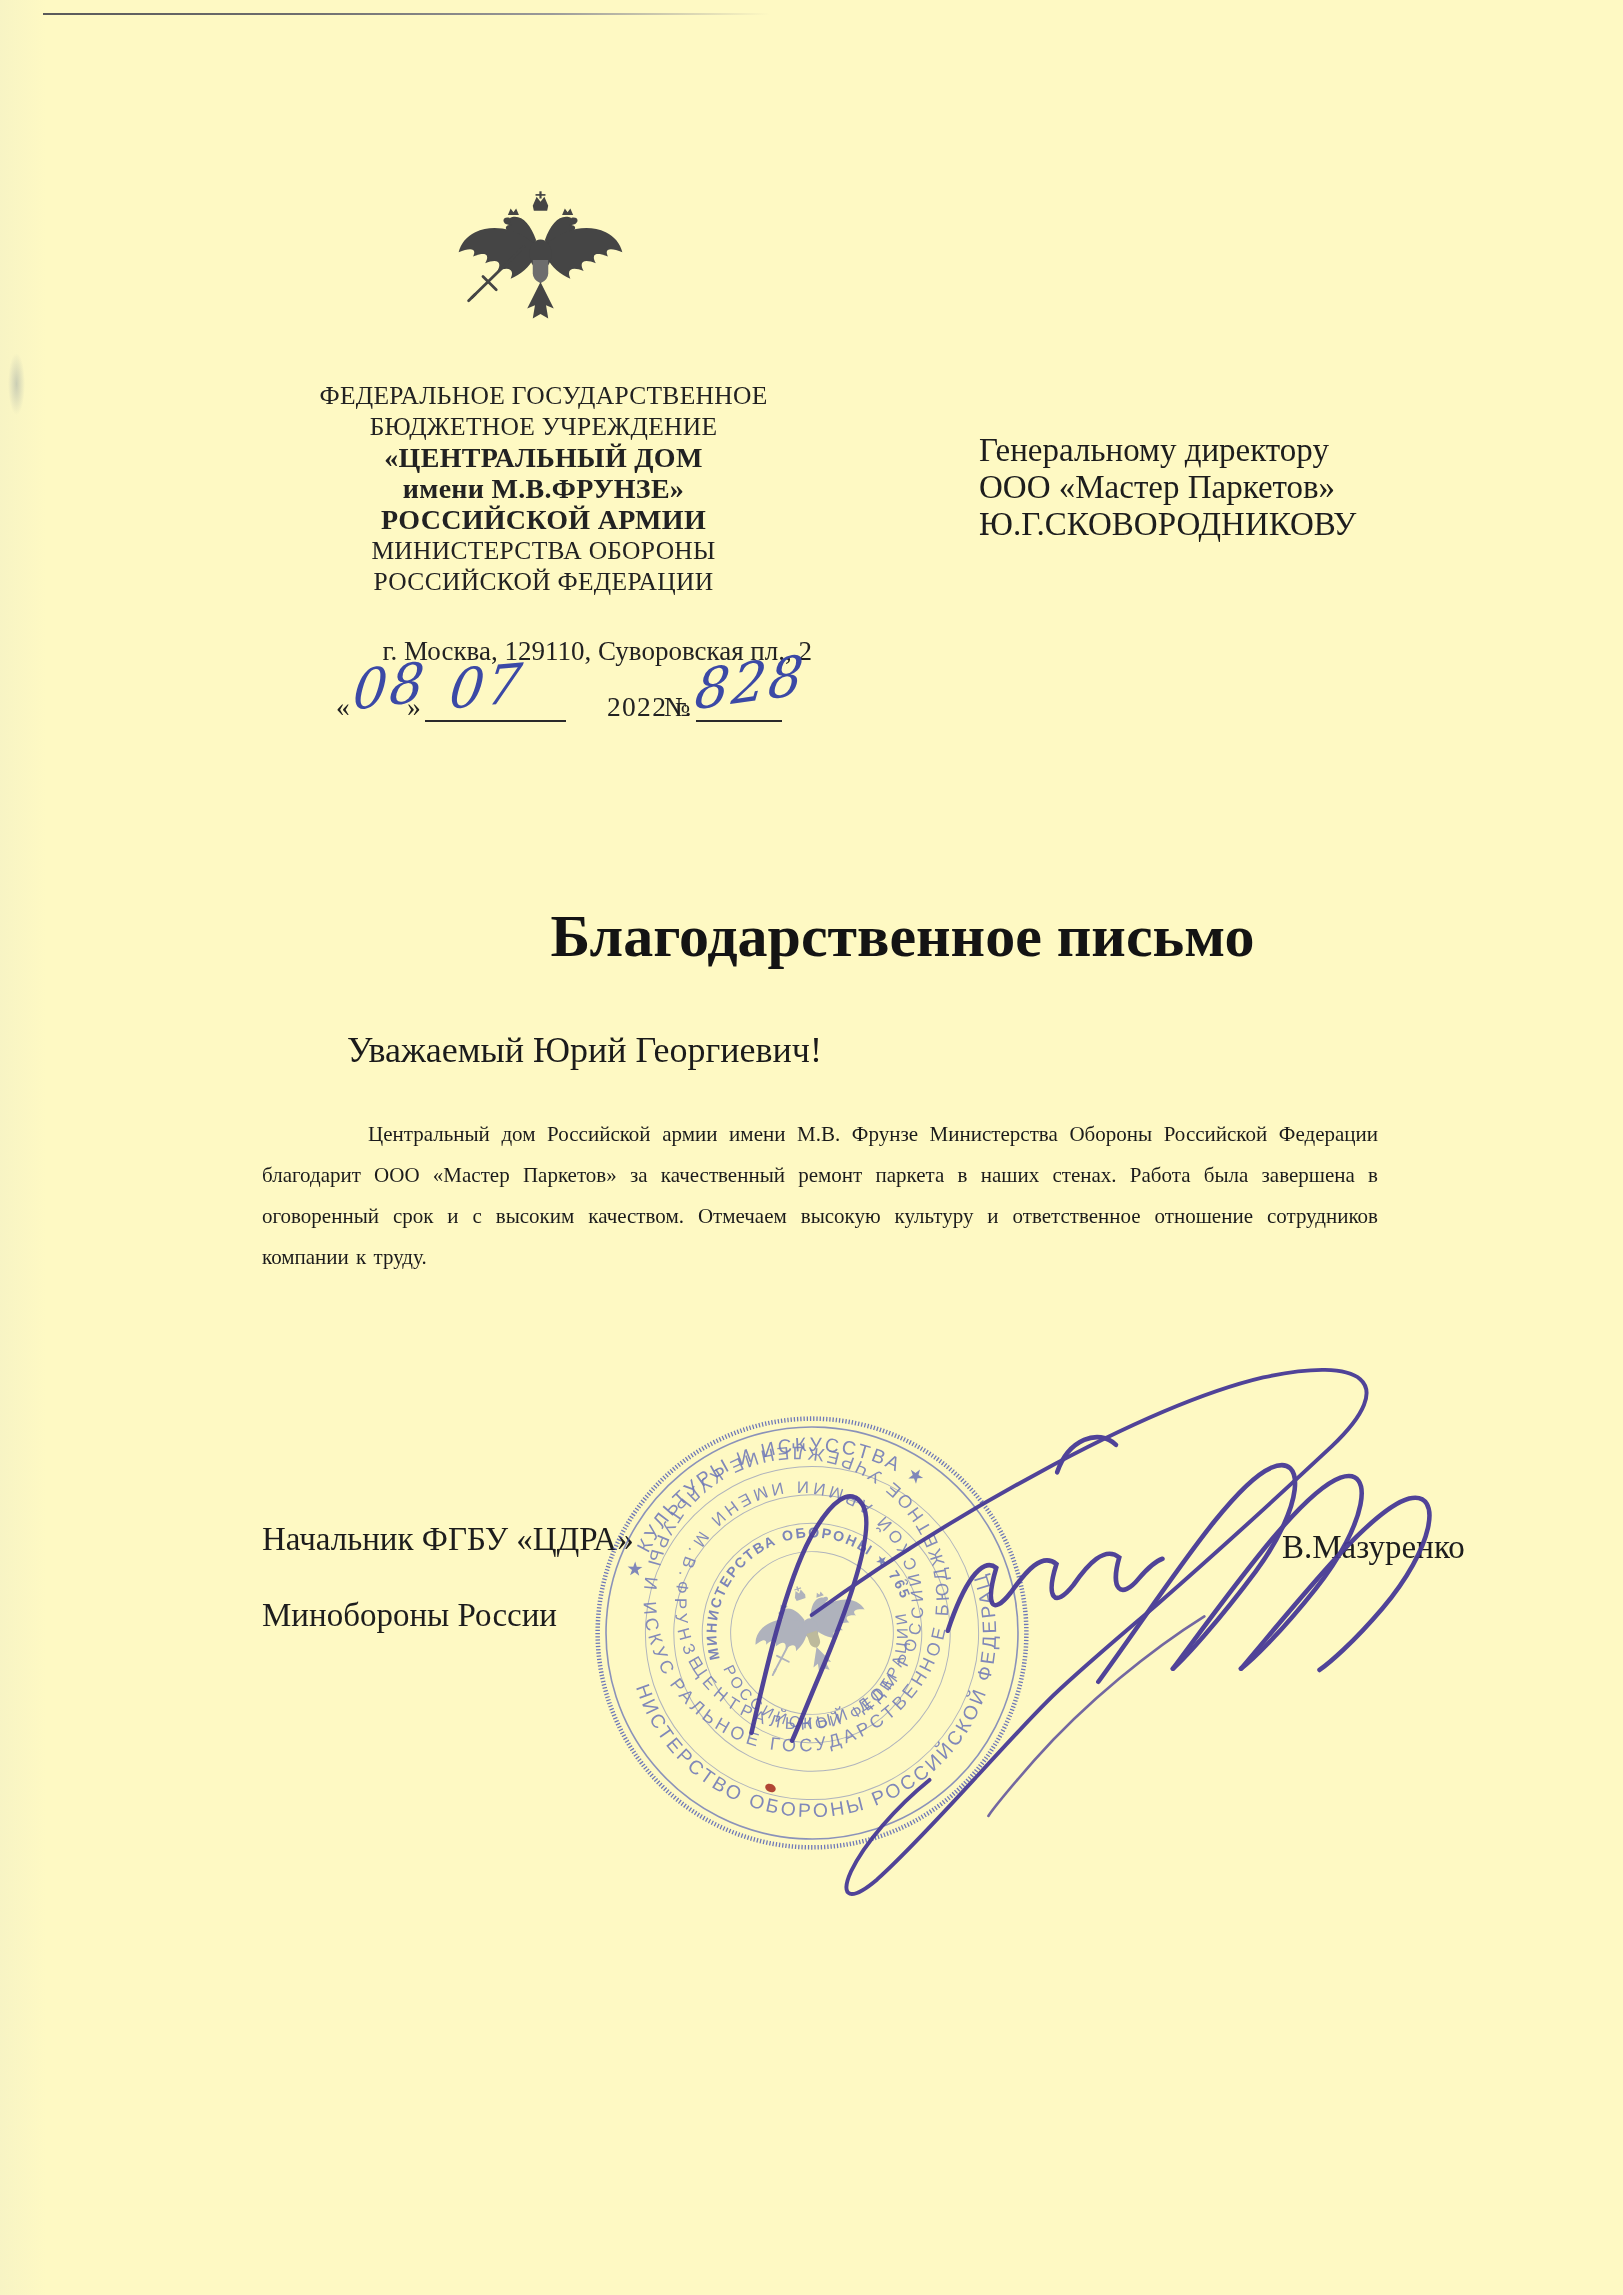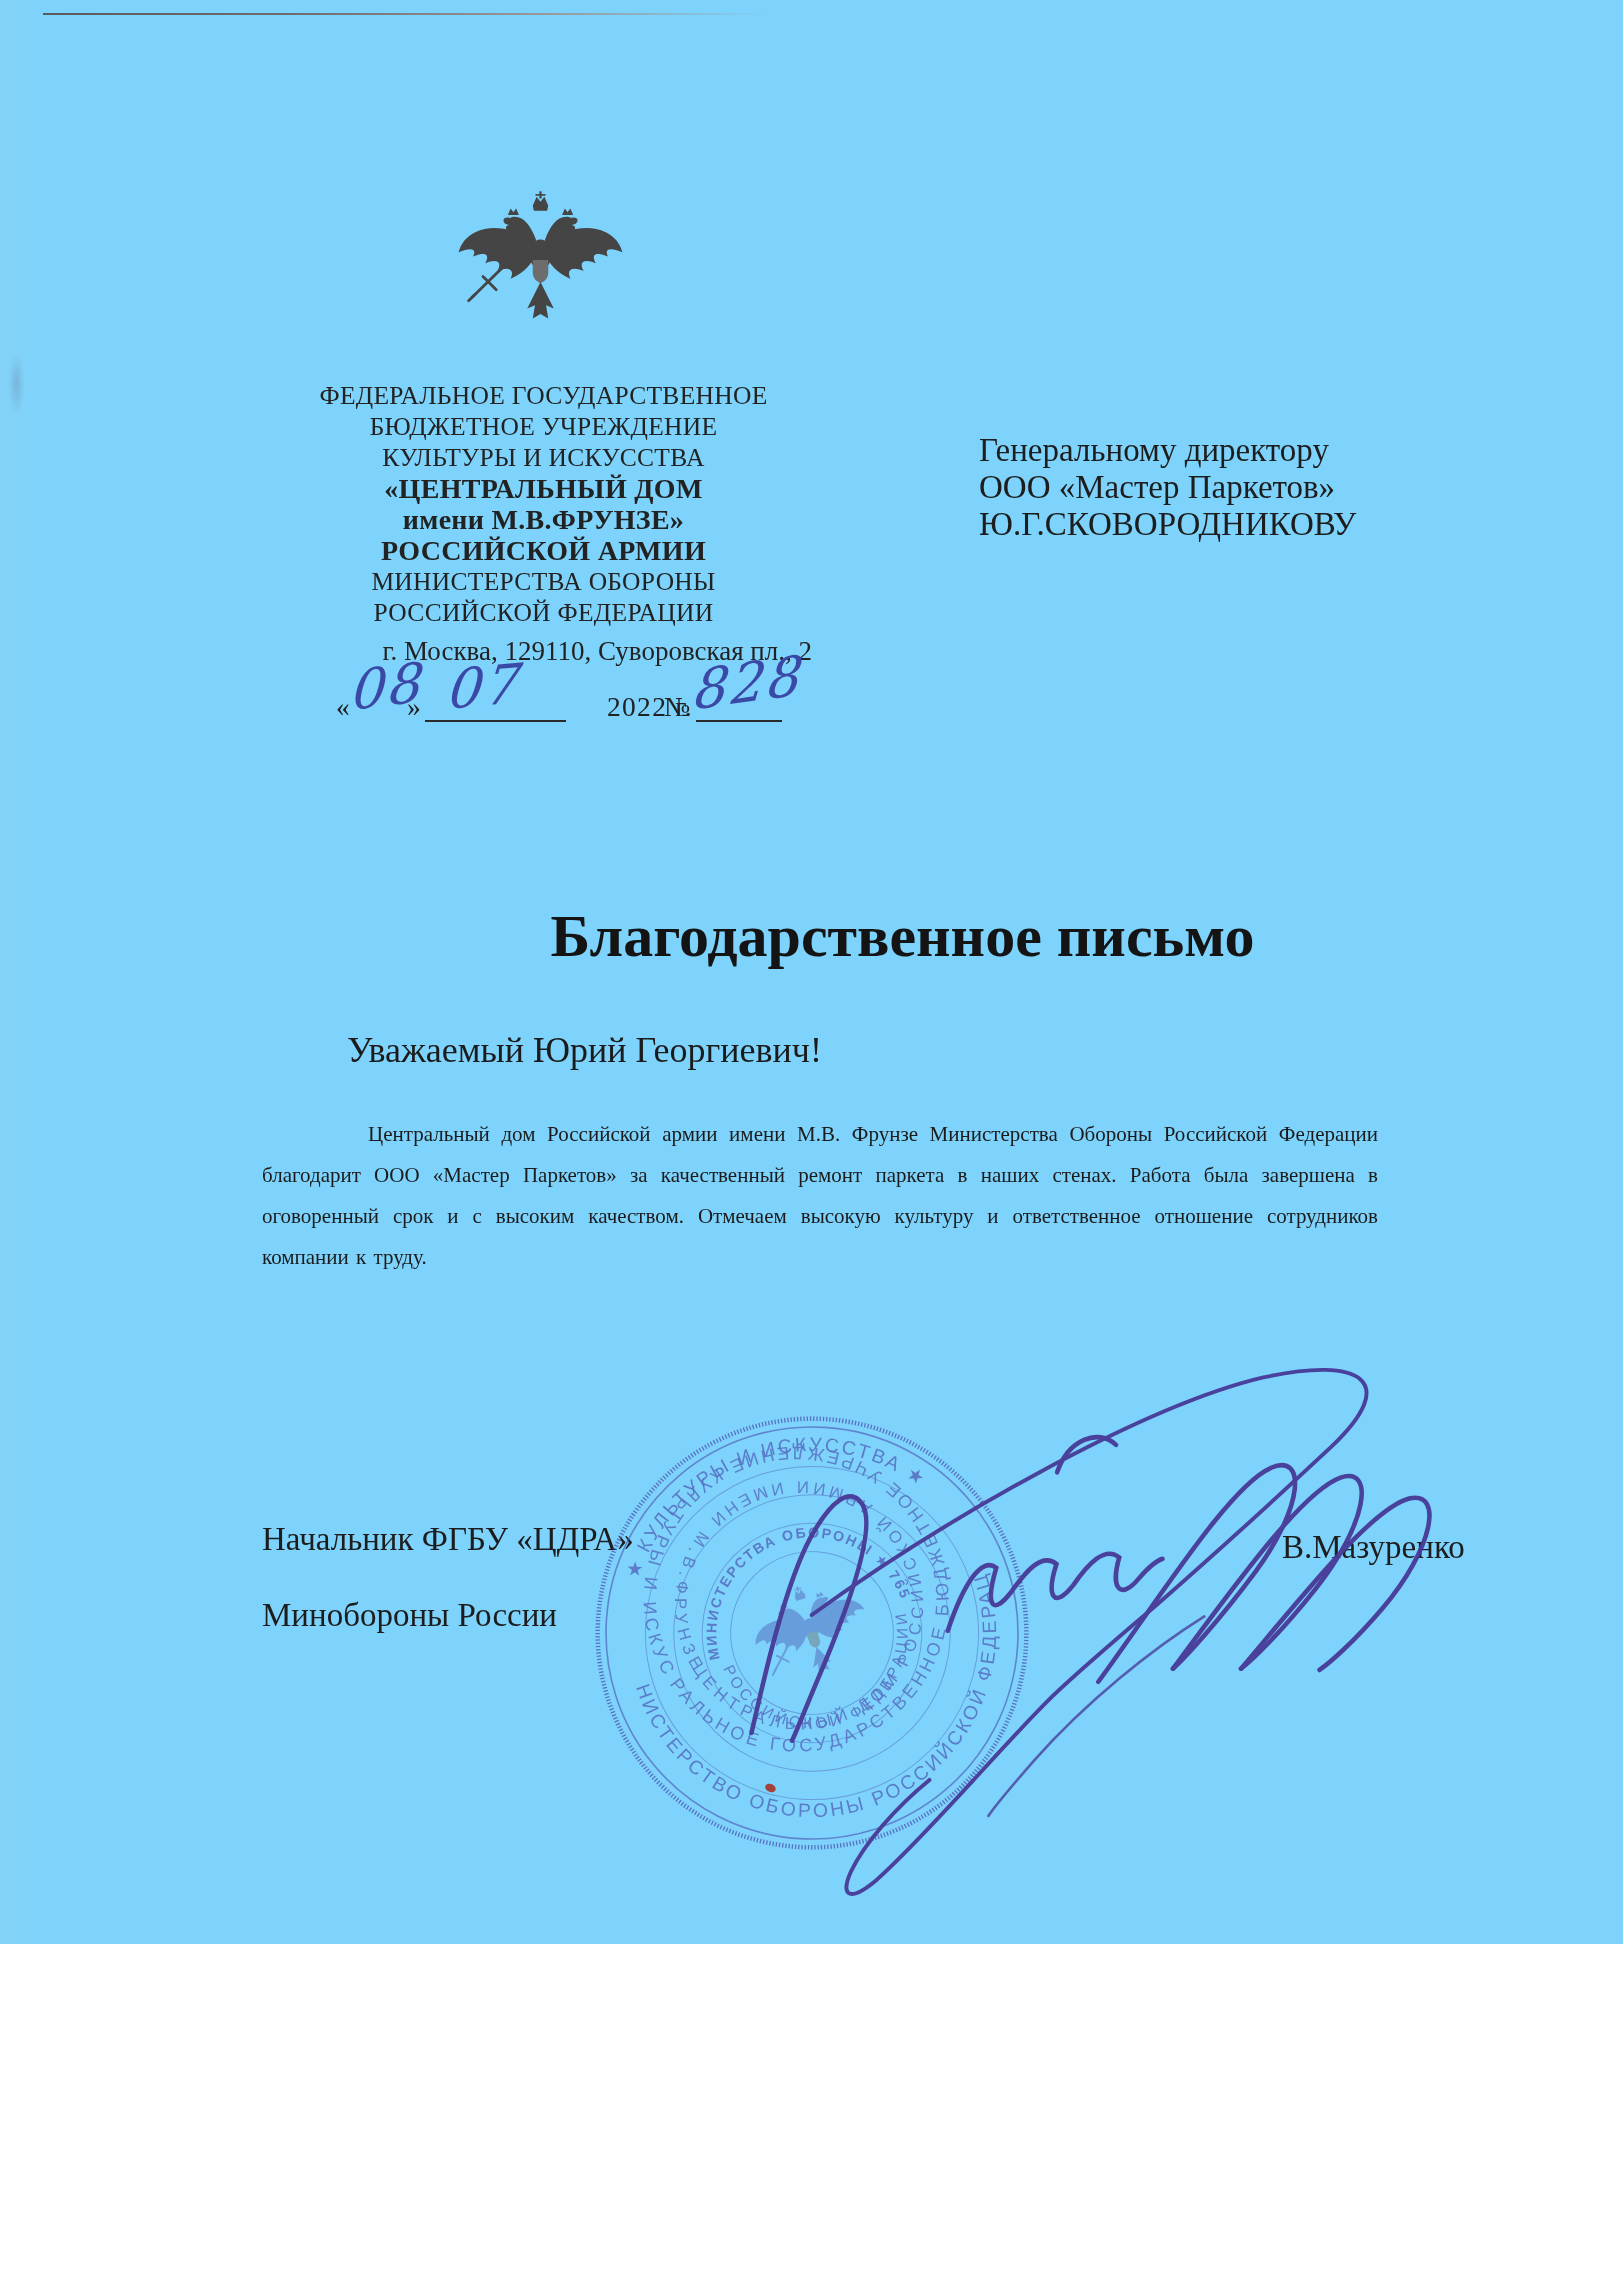--- a/index.html
+++ b/index.html
@@ -1,16 +1,16 @@
 <!DOCTYPE html>
 <html style="font-size:10.5px"><head>
 <meta charset="utf-8">
 <style>
   html,body{margin:0;padding:0;background:#ffffff;}
-  .page{position:relative;width:1624px;height:1944px;background:#7dd3fc;overflow:hidden;
+  .page{position:relative;width:1624px;height:2295px;background:#fef9c3;overflow:hidden;
         font-family:"Liberation Serif","DejaVu Serif",serif;color:#1b1b1b;}
   .page::before{content:"";position:absolute;left:0;top:0;width:46px;height:100%;
         background:linear-gradient(90deg,rgba(190,198,205,0.10),rgba(190,198,205,0));}
   
   .scan-line{position:absolute;left:43px;top:13px;width:727px;height:2px;
         background:linear-gradient(90deg,#5a5a5a 0%,#6e6e6e 35%,#9a9a9a 70%,rgba(150,150,150,0) 100%);}
   .edge-smudge{position:absolute;left:7.9px;top:353px;width:17px;height:62px;border-radius:50%;
         background:radial-gradient(closest-side,rgba(95,115,145,0.30),rgba(95,115,145,0));}
   .red-dot{position:absolute;left:765px;top:1784px;width:11px;height:7.9px;border-radius:50%;
         background:#a83226;transform:rotate(25deg);opacity:.9;}
@@ -85,21 +85,20 @@
         <path d="M36,196 L130,104"></path>
         <path d="M56,158 L80,182"></path>
         <path d="M30,202 L42,190"></path>
       </g>
     </g>
   </svg>
 
   <div class="lh-col">
     <div class="lh-line">ФЕДЕРАЛЬНОЕ ГОСУДАРСТВЕННОЕ</div>
     <div class="lh-line">БЮДЖЕТНОЕ УЧРЕЖДЕНИЕ</div>
-    <div class="lh-line">КУЛЬТУРЫ И ИСКУССТВА</div>
     <div class="lh-line b">«ЦЕНТРАЛЬНЫЙ ДОМ</div>
     <div class="lh-line b">имени М.В.ФРУНЗЕ»</div>
     <div class="lh-line b">РОССИЙСКОЙ АРМИИ</div>
     <div class="lh-line">МИНИСТЕРСТВА ОБОРОНЫ</div>
     <div class="lh-line">РОССИЙСКОЙ ФЕДЕРАЦИИ</div>
   </div>
 
   <div class="address">г. Москва, 129110, Суворовская пл., 2</div>
 
   <span class="dl dl-oq">«</span>

